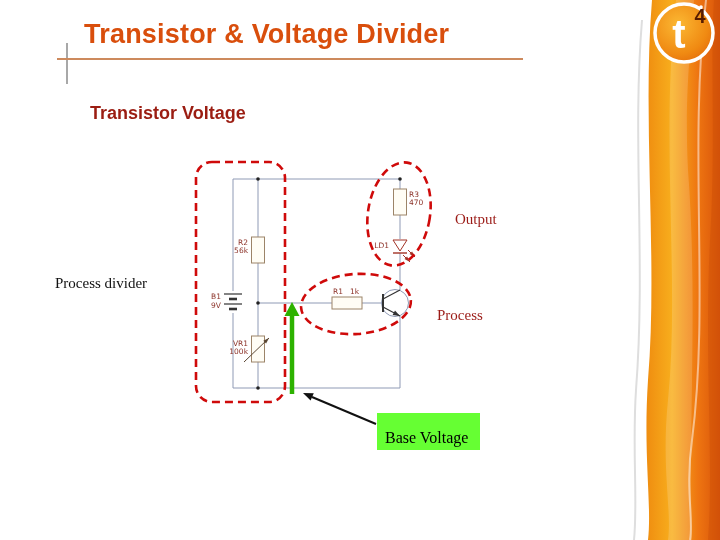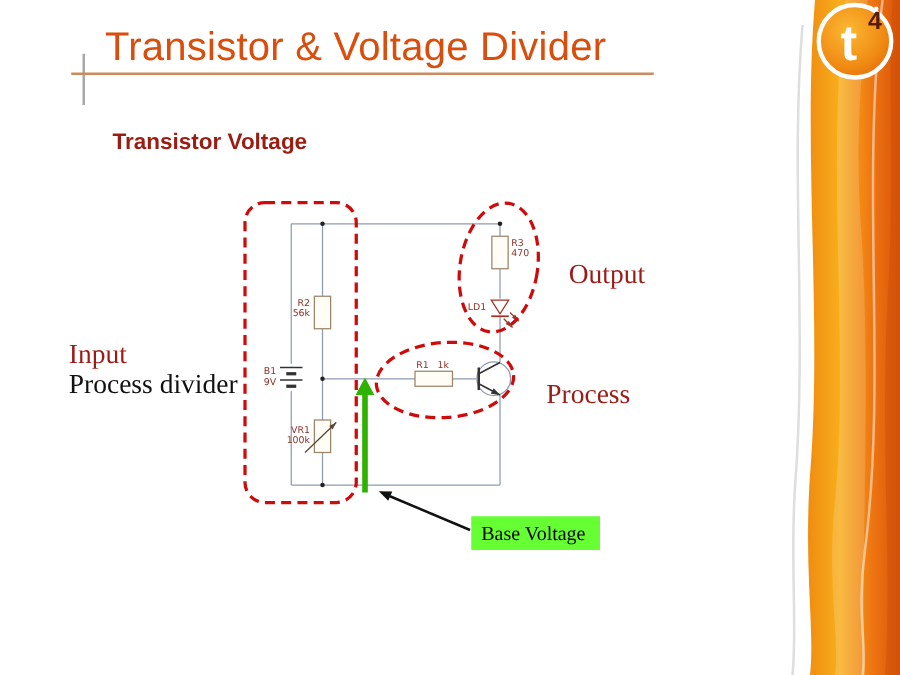--- a/index.html
+++ b/index.html
@@ -4,36 +4,36 @@
 <style>
   * { box-sizing: border-box; margin: 0; padding: 0; }
   html, body { width: 720px; height: 540px; }
   .slide {
     position: relative; width: 720px; height: 540px;
     background: #ffffff; overflow: hidden;
     font-family: "Liberation Sans", sans-serif;
   }
   .page-title {
     position: absolute; left: 84px; top: 19px;
-    font-size: 32px; font-weight: normal; color: #d94e0c; letter-spacing: .2px;
+    font-size: 27px; font-weight: bold; color: #d94e0c; letter-spacing: .2px;
   }
   .title-rule { position: absolute; left: 57px; top: 58px; width: 466px; height: 2px; background: #cd8a5d; }
   .title-tick { position: absolute; left: 66px; top: 43px; width: 2px; height: 41px; background: #a8a8a8; }
   .subtitle {
     position: absolute; left: 90px; top: 103px;
     font-size: 18px; font-weight: bold; color: #9b1d12;
   }
-  .annot { position: absolute; font-family: "Liberation Serif", serif; font-size: 22px; line-height: 24px; }
+  .annot { position: absolute; font-family: "Liberation Serif", serif; font-size: 15px; line-height: 24px; }
   .annot .head { color: #9b1b17; }
   .annot .detail { color: #111111; }
   .base-voltage {
     position: absolute; left: 377px; top: 413px;
     background: #66ff33; color: #000;
     font-family: "Liberation Serif", serif; font-size: 16px;
-    padding: 6px 12px 3px 8px;
+    padding: 16px 12px 3px 8px;
   }
   .overlay-svg { position: absolute; left: 0; top: 0; width: 720px; height: 540px; }
   .swoosh-svg  { position: absolute; right: 0; top: 0; width: 90px; height: 540px; }
   .logo-svg    { position: absolute; left: 649px; top: 0; width: 70px; height: 68px; }
 </style>
 </head>
 <body>
 
 <div class="slide">
 
@@ -147,21 +147,20 @@
       <polygon points="292,302 284.5,316 299.5,316" fill="#2db200"></polygon>
     </g>
 
     <g>
       <path d="M376,424 L312,397" stroke="#111111" stroke-width="2" fill="none"></path>
       <polygon points="303,393 313.8,393.2 310.6,400.6" fill="#111111"></polygon>
     </g>
   </svg>
 
   <div class="annot" style="left:55px; top:271px;">
-    <div class="head">Input</div>
     <div class="detail">Process divider</div>
   </div>
 
   <div class="annot" style="left:455px; top:207px;">
     <div class="head">Output</div>
   </div>
 
   <div class="annot" style="left:437px; top:303px;text-align:right;">
     <div class="head">Process</div>
   </div>

